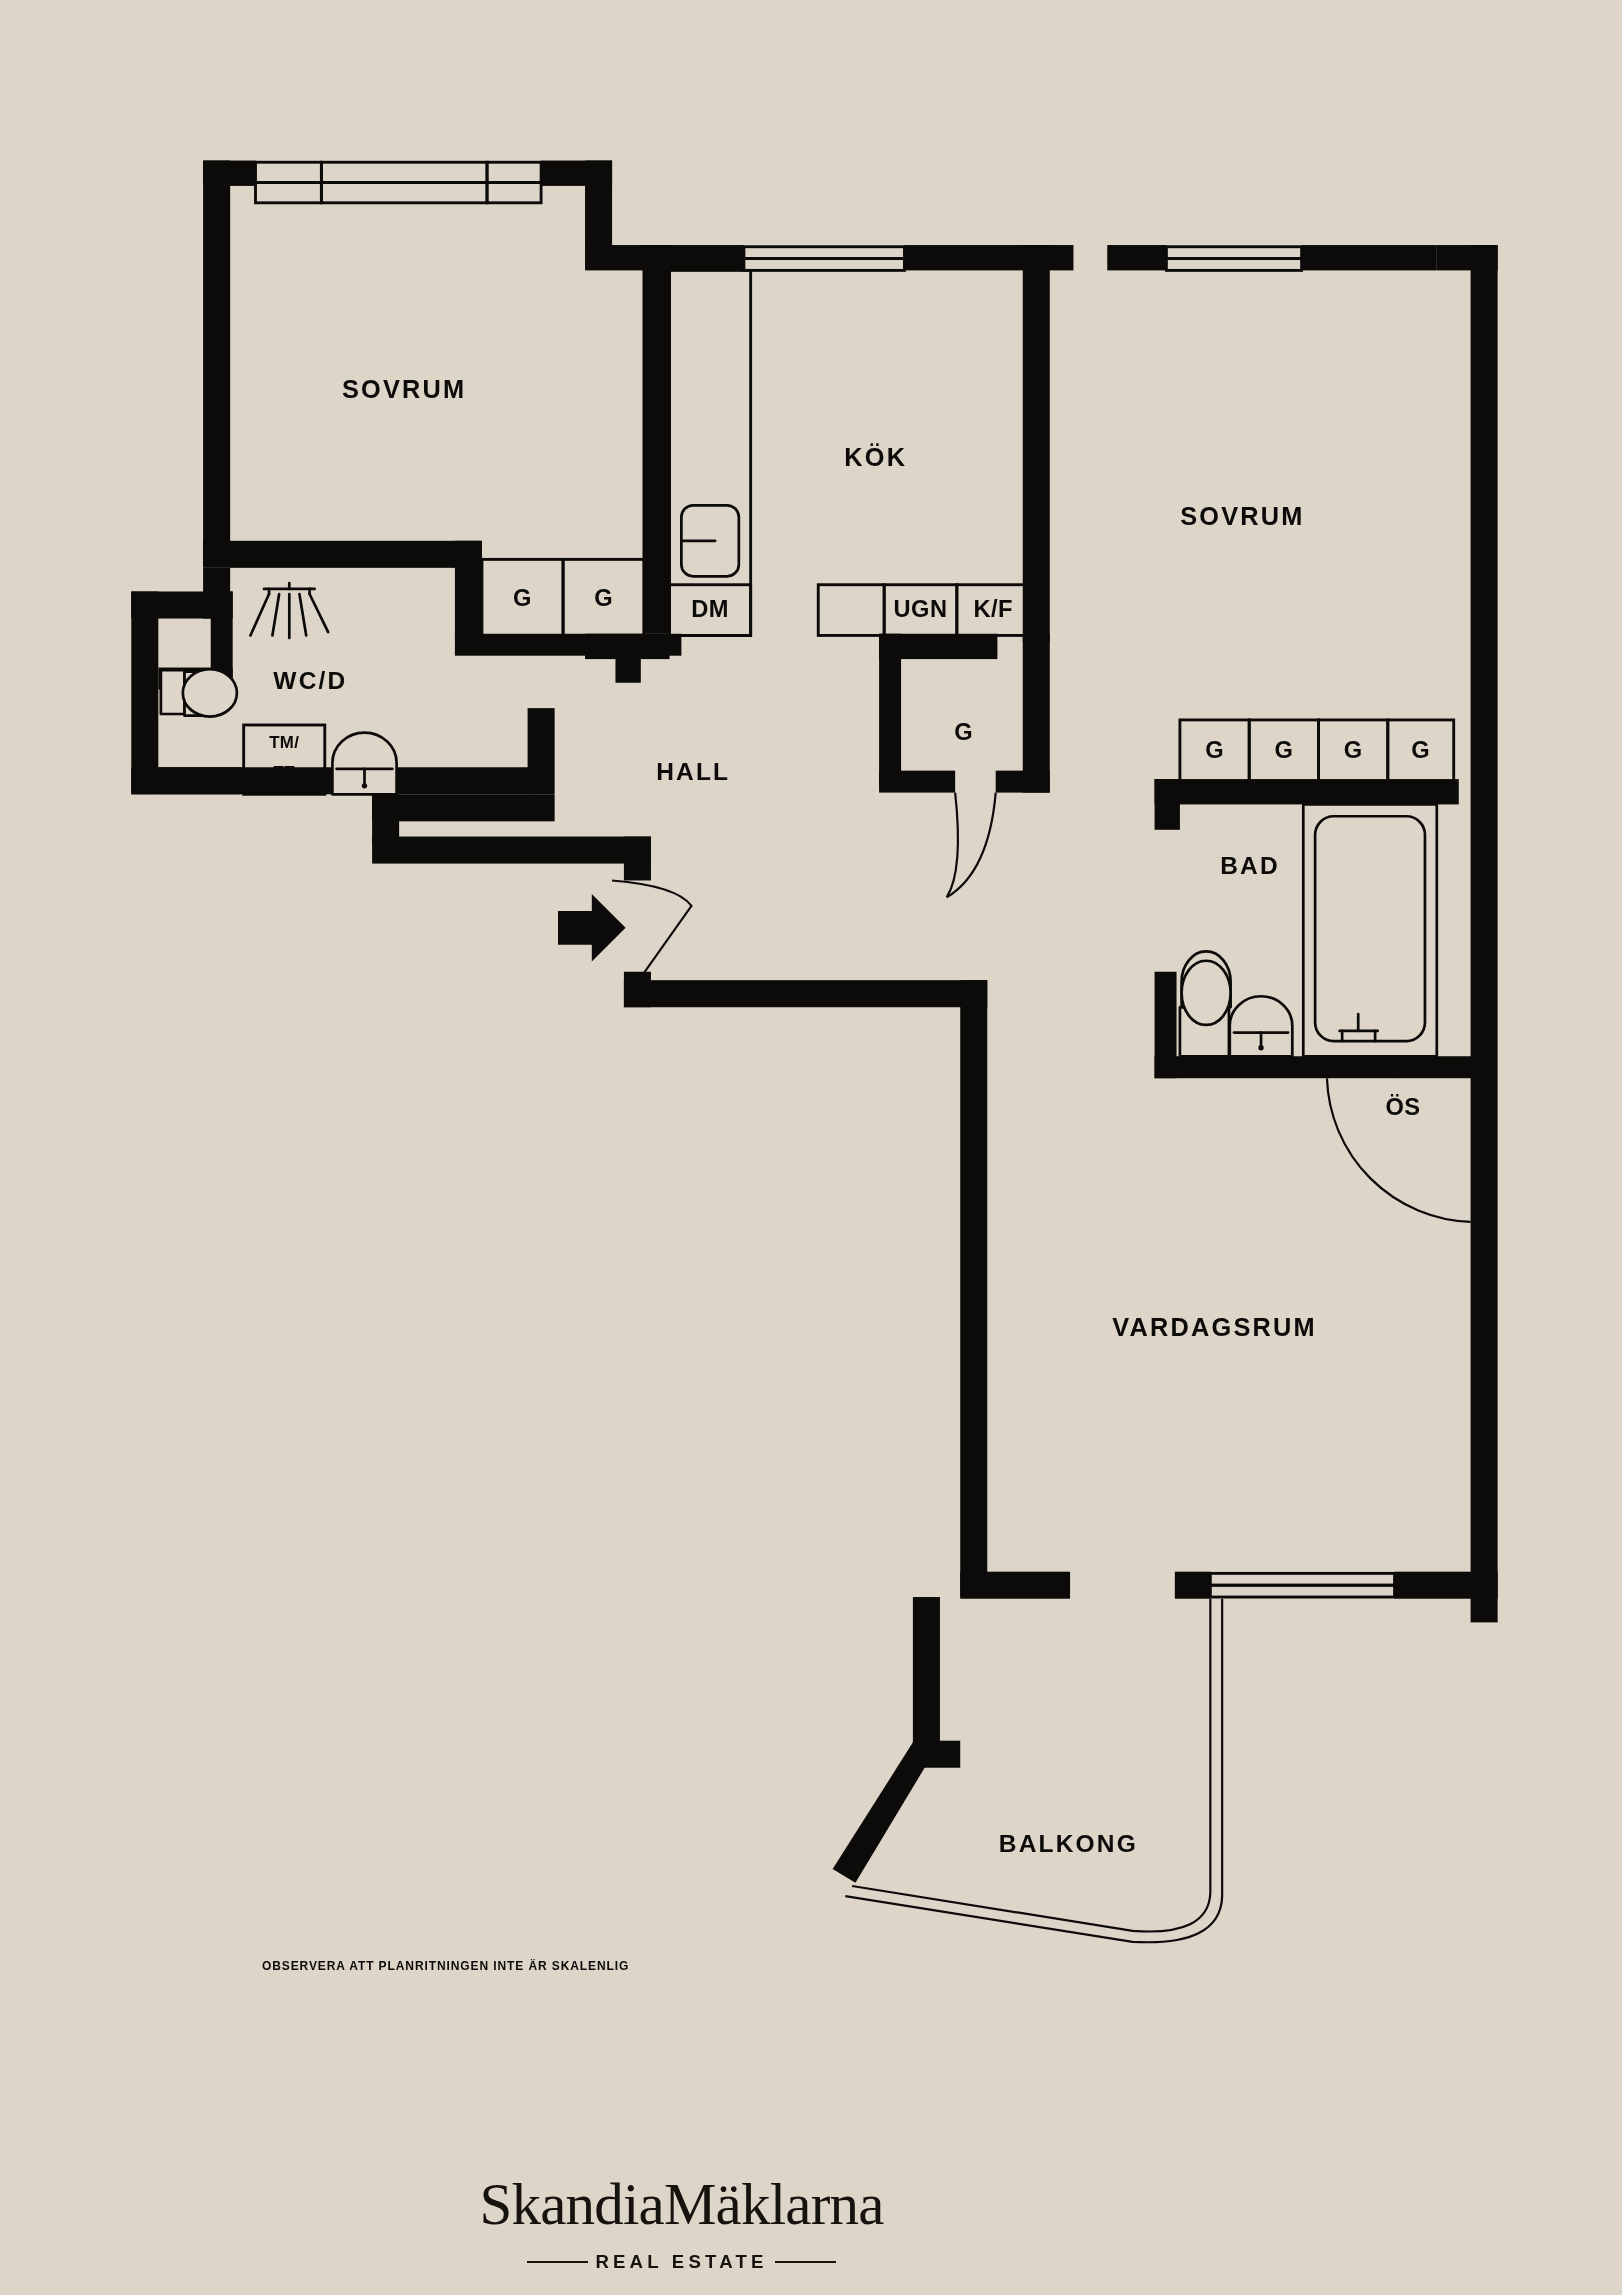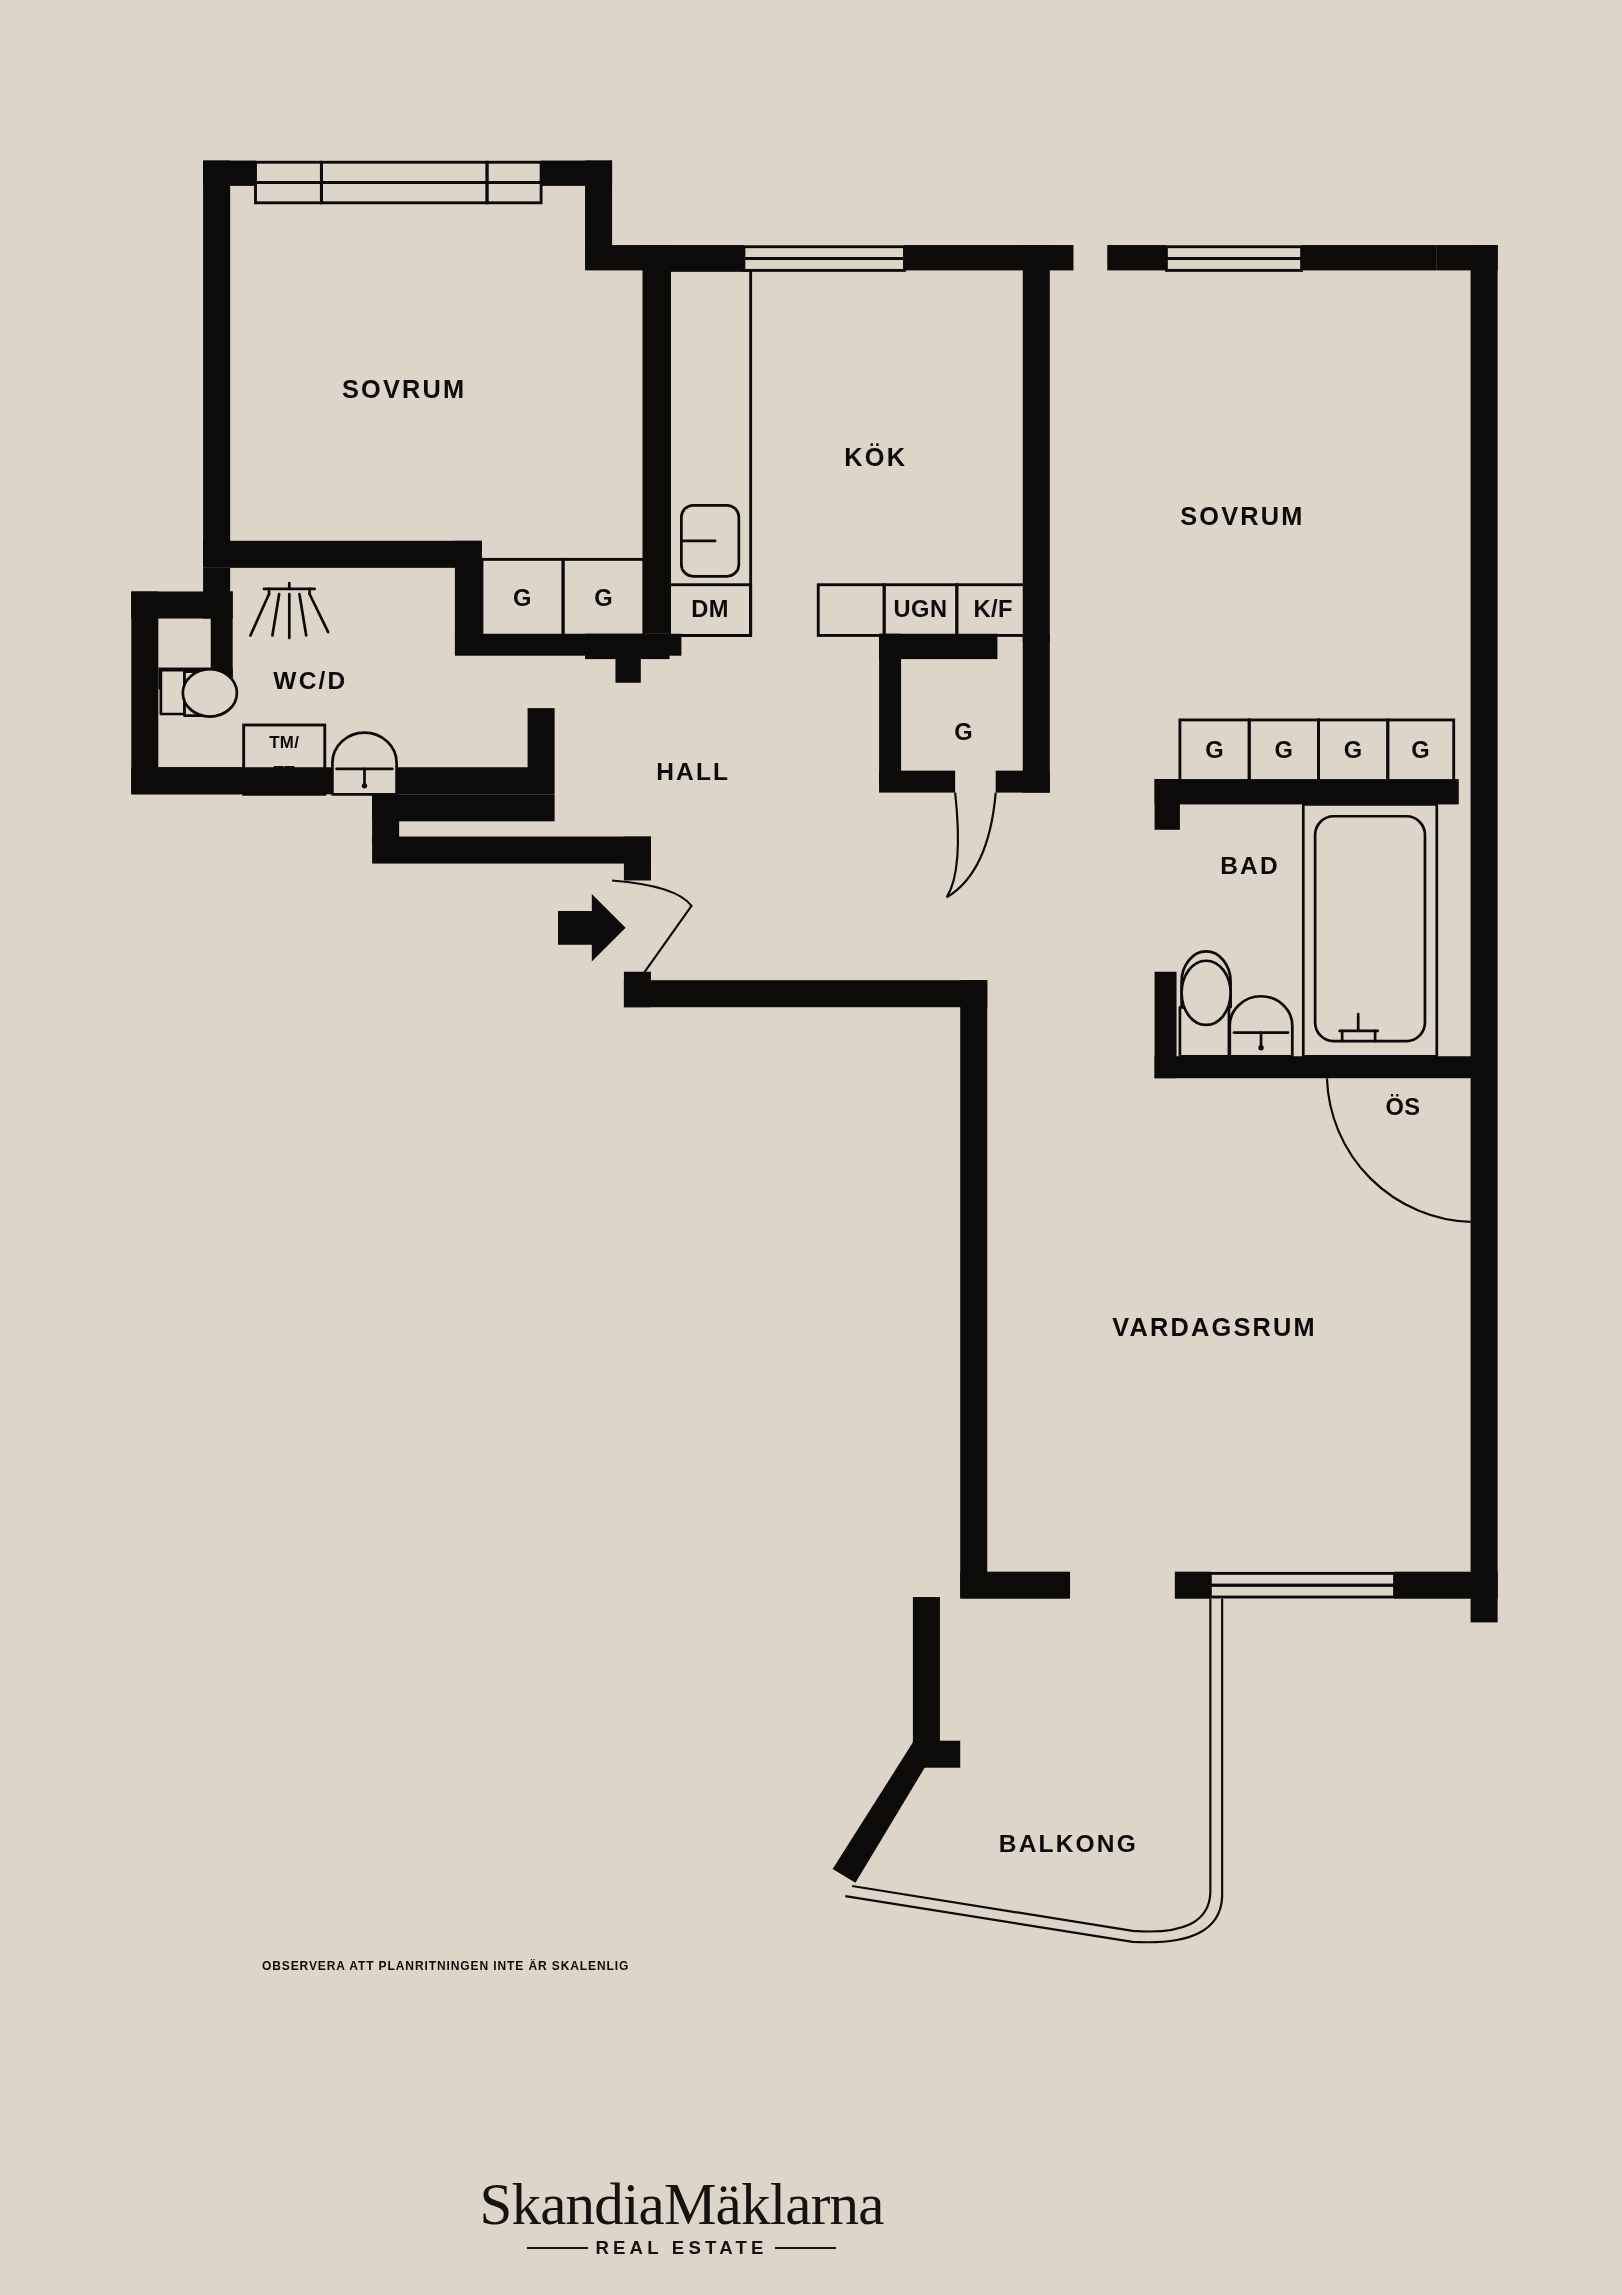--- a/index.html
+++ b/index.html
@@ -105,21 +105,21 @@
     font-weight: 400;
     color: #16130f;
     line-height: 1.0;
     letter-spacing: -0.8px;
   }
   .brand-sub-row {
     display: flex;
     align-items: center;
     justify-content: center;
     gap: 7px;
-    margin-top: 3px;
+    margin-top: 17px;
   }
   .brand-rule {
     width: 61px;
     height: 2.5px;
     background: #16130f;
   }
   .brand-sub {
     font-family: "Liberation Sans", sans-serif;
     font-size: 18.6px;
     font-weight: 700;

